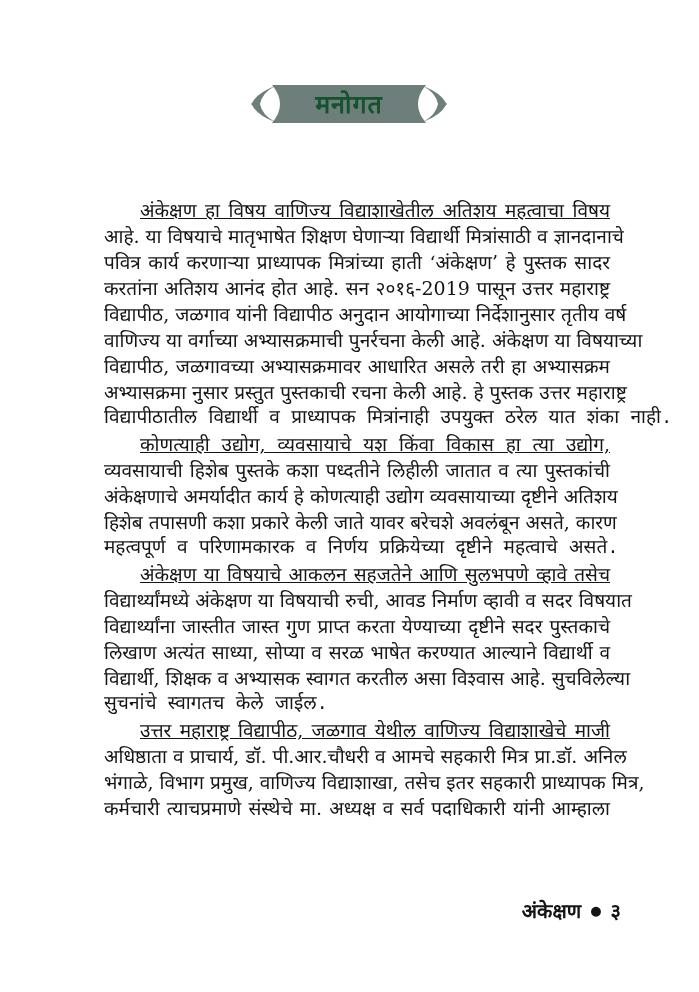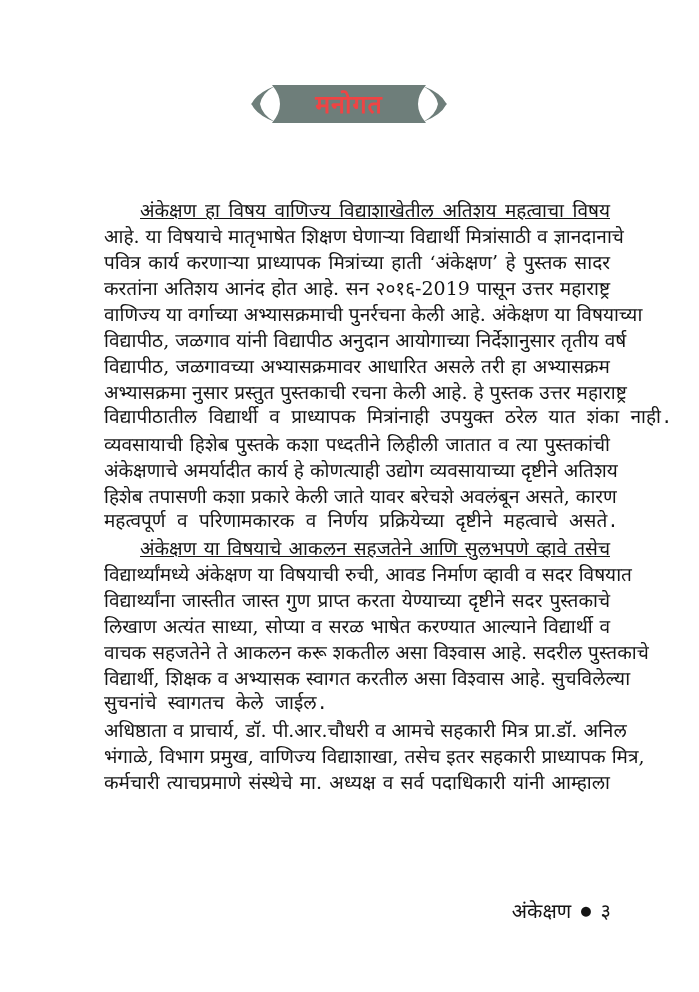--- a/index.html
+++ b/index.html
@@ -23,21 +23,21 @@
     width: 196px;
     height: 40px;
   }
   .banner svg { position: absolute; left: 0; top: 0; width: 100%; height: 100%; }
   .banner-title {
     position: absolute;
     inset: 0 21px 2px 21px;
     display: flex;
     align-items: center;
     justify-content: center;
-    color: #ef4444;
+    color: #14532d;
     font-family: "DejaVu Sans", "Liberation Sans", sans-serif;
     font-weight: bold;
     font-size: 25px;
     letter-spacing: 1px;
   }
 
   
   .text-block {
     position: absolute;
     left: 104px;
@@ -52,26 +52,27 @@
     text-align: justify;
     text-align-last: justify;
   }
   .line.first { text-indent: 36px; text-decoration: underline; }
   .line.last { text-align-last: left; font-family: Liberation Mono, monospace; }
 
   
   .footer {
     position: absolute;
     top: 896px;
-    right: 88px;
+    right: 78px;
     font-size: 20px;
     line-height: 30px;
     display: flex;
     align-items: center;
     gap: 9px;
+    font-weight: bold;
   }
   .footer .bullet {
     font-size: 13px;
     line-height: 30px;
   }
 </style>
 </head>
 <body>
 
 <div class="page">
@@ -87,42 +88,43 @@
     </svg>
     <div class="banner-title">मनोगत</div>
   </div>
 
   <div class="text-block">
       <div>
         <div class="line first">अंकेक्षण हा विषय वाणिज्य विद्याशाखेतील अतिशय महत्वाचा विषय</div>
         <div class="line">आहे. या विषयाचे मातृभाषेत शिक्षण घेणाऱ्या विद्यार्थी मित्रांसाठी व ज्ञानदानाचे</div>
         <div class="line">पवित्र कार्य करणाऱ्या प्राध्यापक मित्रांच्या हाती ‘अंकेक्षण’ हे पुस्तक सादर</div>
         <div class="line">करतांना अतिशय आनंद होत आहे. सन २०१६-2019 पासून उत्तर महाराष्ट्र</div>
+        <div class="line">विद्यापीठ, जळगाव यांनी विद्यापीठ अनुदान आयोगाच्या निर्देशानुसार तृतीय वर्ष</div>
         <div class="line">वाणिज्य या वर्गाच्या अभ्यासक्रमाची पुनर्रचना केली आहे. अंकेक्षण या विषयाच्या</div>
-        <div class="line">विद्यापीठ, जळगाव यांनी विद्यापीठ अनुदान आयोगाच्या निर्देशानुसार तृतीय वर्ष</div>
         <div class="line">विद्यापीठ, जळगावच्या अभ्यासक्रमावर आधारित असले तरी हा अभ्यासक्रम</div>
         <div class="line">अभ्यासक्रमा नुसार प्रस्तुत पुस्तकाची रचना केली आहे. हे पुस्तक उत्तर महाराष्ट्र</div>
         <div class="line last">विद्यापीठातील विद्यार्थी व प्राध्यापक मित्रांनाही उपयुक्त ठरेल यात शंका नाही.</div>
       </div>
       <div>
+        <div class="line first">कोणत्याही उद्योग, व्यवसायाचे यश किंवा विकास हा त्या उद्योग,</div>
         <div class="line">व्यवसायाची हिशेब पुस्तके कशा पध्दतीने लिहीली जातात व त्या पुस्तकांची</div>
         <div class="line">अंकेक्षणाचे अमर्यादीत कार्य हे कोणत्याही उद्योग व्यवसायाच्या दृष्टीने अतिशय</div>
         <div class="line">हिशेब तपासणी कशा प्रकारे केली जाते यावर बरेचशे अवलंबून असते, कारण</div>
         <div class="line last">महत्वपूर्ण व परिणामकारक व निर्णय प्रक्रियेच्या दृष्टीने महत्वाचे असते.</div>
       </div>
       <div>
         <div class="line first">अंकेक्षण या विषयाचे आकलन सहजतेने आणि सुलभपणे व्हावे तसेच</div>
         <div class="line">विद्यार्थ्यांमध्ये अंकेक्षण या विषयाची रुची, आवड निर्माण व्हावी व सदर विषयात</div>
         <div class="line">विद्यार्थ्यांना जास्तीत जास्त गुण प्राप्त करता येण्याच्या दृष्टीने सदर पुस्तकाचे</div>
         <div class="line">लिखाण अत्यंत साध्या, सोप्या व सरळ भाषेत करण्यात आल्याने विद्यार्थी व</div>
-        <div class="line">वाचक सहजतेने ते आकलन करू शकतील असा विश्वास आहे. सदरील पुस्तकाचे</div>
         <div class="line">विद्यार्थी, शिक्षक व अभ्यासक स्वागत करतील असा विश्वास आहे. सुचविलेल्या</div>
         <div class="line last">सुचनांचे स्वागतच केले जाईल.</div>
       </div>
       <div>
+        <div class="line first">उत्तर महाराष्ट्र विद्यापीठ, जळगाव येथील वाणिज्य विद्याशाखेचे माजी</div>
         <div class="line">अधिष्ठाता व प्राचार्य, डॉ. पी.आर.चौधरी व आमचे सहकारी मित्र प्रा.डॉ. अनिल</div>
         <div class="line">भंगाळे, विभाग प्रमुख, वाणिज्य विद्याशाखा, तसेच इतर सहकारी प्राध्यापक मित्र,</div>
         <div class="line">कर्मचारी त्याचप्रमाणे संस्थेचे मा. अध्यक्ष व सर्व पदाधिकारी यांनी आम्हाला</div>
       </div>
     </div>
 
   <div class="footer">
     <span>अंकेक्षण</span>
     <span class="bullet">●</span>
     <span>३</span>

